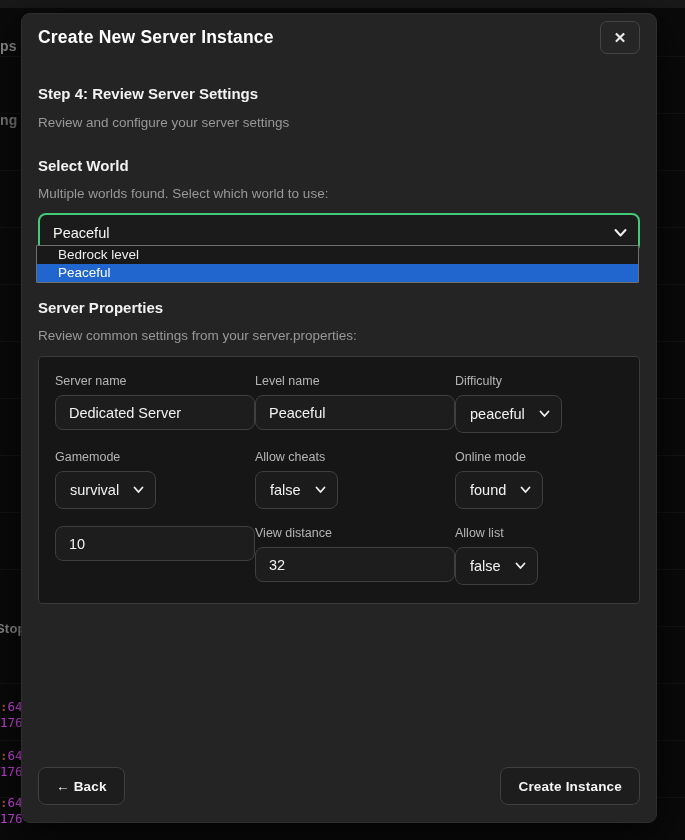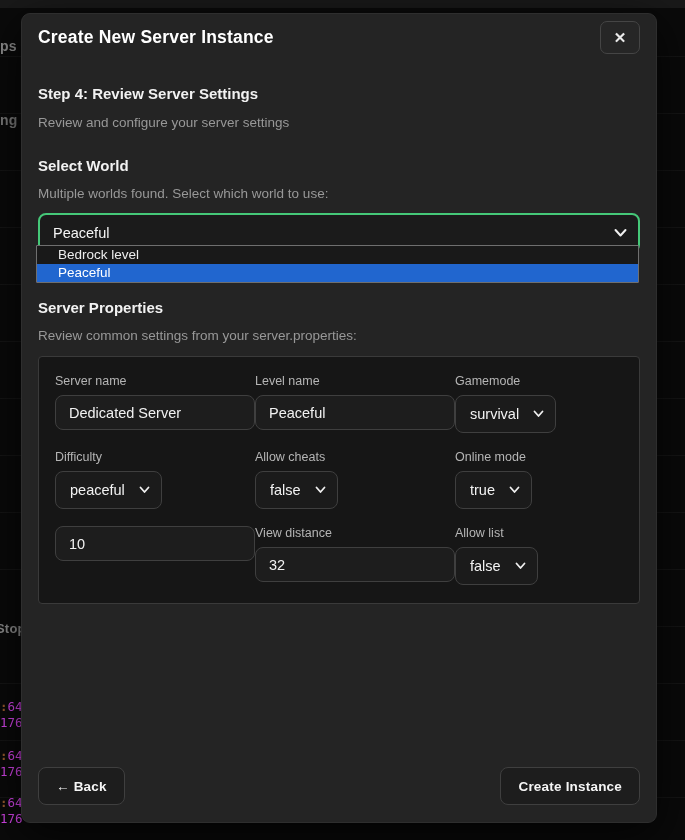--- a/index.html
+++ b/index.html
@@ -143,57 +143,57 @@
     <div class="field">
       <span class="field-label">Server name</span>
       <input class="text-input" type="text" value="Dedicated Server" style="">
     </div>
     <div class="field">
       <span class="field-label">Level name</span>
       <input class="text-input" type="text" value="Peaceful" style="">
     </div>
 
     <div class="field">
+      <span class="field-label">Difficulty</span>
+      <div class="mini-select">
+        <span class="val">peaceful</span>
+        <span class="chev">
+            <svg width="11" height="8" viewBox="0 0 11 8">
+              <polyline points="1.5,1.5 5.5,6 9.5,1.5" fill="none" stroke="#efefef" stroke-width="1.8" stroke-linecap="round" stroke-linejoin="round"></polyline>
+            </svg>
+          </span>
+      </div>
+    </div>
+    <div class="field">
       <span class="field-label">Gamemode</span>
       <div class="mini-select">
         <span class="val">survival</span>
         <span class="chev">
             <svg width="11" height="8" viewBox="0 0 11 8">
               <polyline points="1.5,1.5 5.5,6 9.5,1.5" fill="none" stroke="#efefef" stroke-width="1.8" stroke-linecap="round" stroke-linejoin="round"></polyline>
             </svg>
           </span>
       </div>
     </div>
-    <div class="field">
-      <span class="field-label">Difficulty</span>
-      <div class="mini-select">
-        <span class="val">peaceful</span>
-        <span class="chev">
-            <svg width="11" height="8" viewBox="0 0 11 8">
-              <polyline points="1.5,1.5 5.5,6 9.5,1.5" fill="none" stroke="#efefef" stroke-width="1.8" stroke-linecap="round" stroke-linejoin="round"></polyline>
-            </svg>
-          </span>
-      </div>
-    </div>
 
     <div class="field">
       <span class="field-label">Allow cheats</span>
       <div class="mini-select">
         <span class="val">false</span>
         <span class="chev">
             <svg width="11" height="8" viewBox="0 0 11 8">
               <polyline points="1.5,1.5 5.5,6 9.5,1.5" fill="none" stroke="#efefef" stroke-width="1.8" stroke-linecap="round" stroke-linejoin="round"></polyline>
             </svg>
           </span>
       </div>
     </div>
     <div class="field">
       <span class="field-label">Online mode</span>
       <div class="mini-select">
-        <span class="val">true</span>
+        <span class="val">found</span>
         <span class="chev">
             <svg width="11" height="8" viewBox="0 0 11 8">
               <polyline points="1.5,1.5 5.5,6 9.5,1.5" fill="none" stroke="#efefef" stroke-width="1.8" stroke-linecap="round" stroke-linejoin="round"></polyline>
             </svg>
           </span>
       </div>
     </div>
 
     <div class="field">
       <input class="text-input" type="text" value="10" style="">

